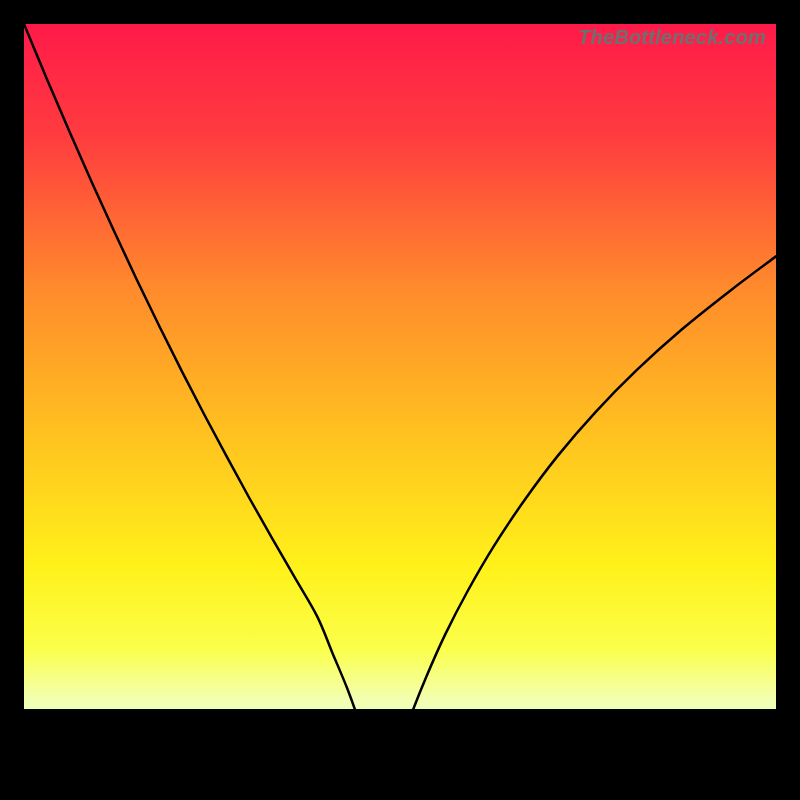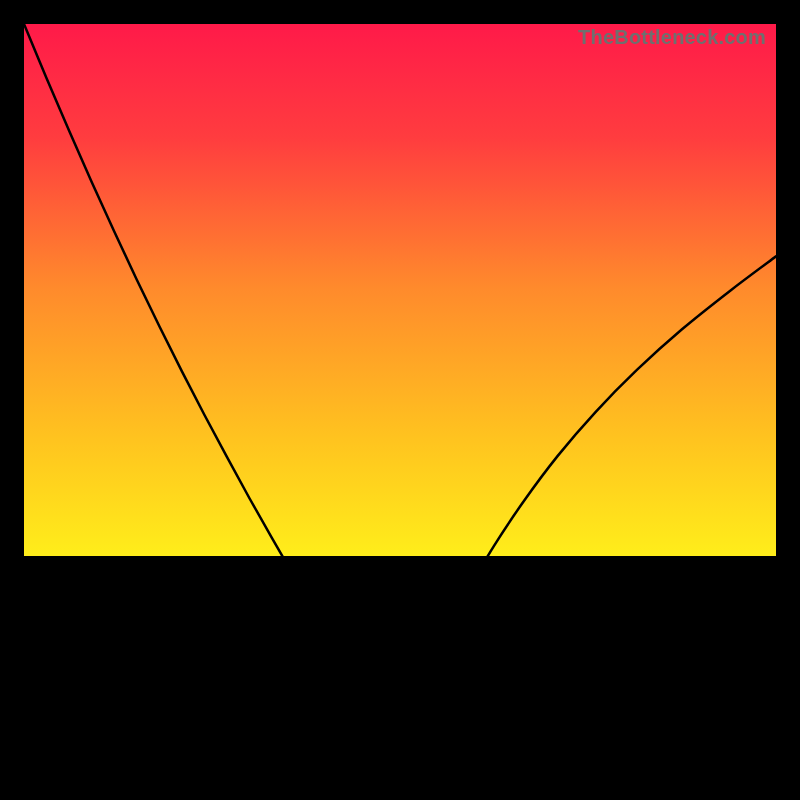--- a/index.html
+++ b/index.html
@@ -16,22 +16,23 @@
     top: 0;
     width: 800px;
     height: 800px;
     background: #000;
   }
   .plot-area {
     position: absolute;
     left: 24px;
     top: 24px;
     width: 752px;
-    height: 532px;
+    height: 685px;
     overflow: hidden;
+    font-style: italic;
   }
   .gradient {
     position: absolute;
     inset: 0;
   }
   .watermark {
     position: absolute;
     top: 2px;
     right: 10px;
     font-family: Arial, Helvetica, sans-serif;

